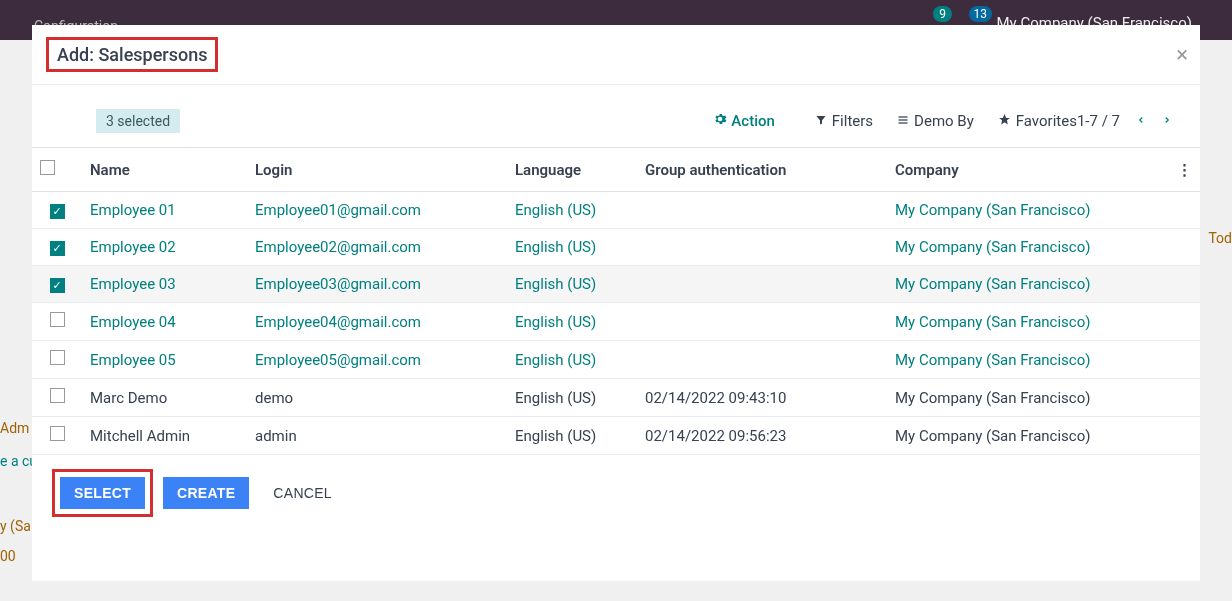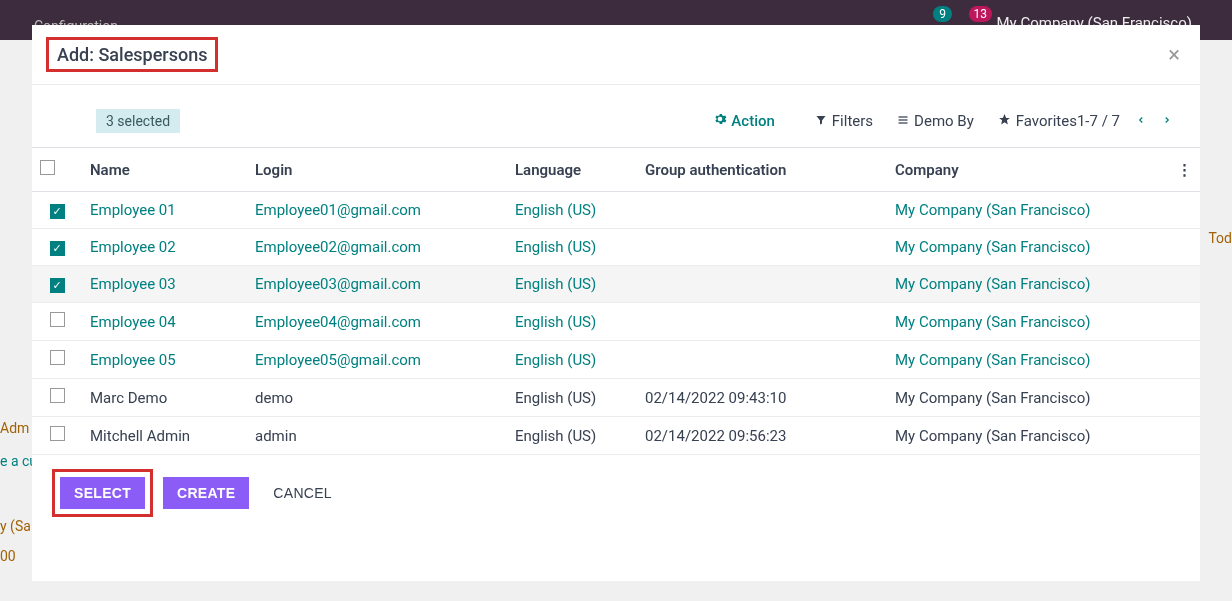--- a/index.html
+++ b/index.html
@@ -31,21 +31,21 @@
   right: 32px;
   bottom: 20px;
   background: #fff;
   display: flex;
   flex-direction: column;
 }
 .modal-header {
   display: flex;
   justify-content: space-between;
   align-items: center;
-  padding: 12px 20px 12px 14px;
+  padding: 12px 12px 12px 14px;
   border-bottom: 1px solid #e9ecef;
 }
 .modal-title {
   font-size: 18px;
   font-weight: 500;
   color: #374151;
   padding: 4px 8px;
 }
 .title-highlight {
   border: 3px solid #d32f2f;
@@ -183,39 +183,39 @@
   gap: 10px;
 }
 .btn {
   padding: 8px 14px;
   font-size: 14px;
   font-weight: 600;
   cursor: pointer;
   border: none;
   letter-spacing: 0.3px;
 }
-.btn-primary { background: #8b5cf6; color: #fff; }
+.btn-primary { background: #3b82f6; color: #fff; }
 .btn-secondary { background: transparent; color: #374151; font-weight: 500; }
 .select-highlight {
   border: 3px solid #d32f2f;
   padding: 5px;
   display: inline-flex;
   gap: 0;
 }
 .select-highlight .btn-primary { margin: 0; }
 .icon { display: inline-block; }
 </style>
 </head>
 <body>
 
 <div class="bg-topbar">
   <span class="bg-fragment" style="top:18px;left:34px;color:#bbb;">Configuration</span>
   <span class="bg-fragment" style="top:14px;right:40px;color:#eee;font-size:15px;">My Company (San Francisco)</span>
   <span class="bg-fragment" style="top:6px;right:280px;background:#008080;color:#fff;border-radius:9px;padding:1px 6px;font-size:12px;">9</span>
-  <span class="bg-fragment" style="top:6px;right:240px;background:#be185d;color:#fff;border-radius:9px;padding:1px 5px;font-size:12px;">13</span>
+  <span class="bg-fragment" style="top:6px;right:240px;background:#0369a1;color:#fff;border-radius:9px;padding:1px 5px;font-size:12px;">13</span>
 </div>
 <span class="bg-fragment" style="top:420px;left:0;">Adm</span>
 <span class="bg-fragment" style="top:453px;left:0;color:#008080;">e a cu</span>
 <span class="bg-fragment" style="top:518px;left:0;">y (Sa</span>
 <span class="bg-fragment" style="top:548px;left:0;">00</span>
 <span class="bg-fragment" style="top:230px;right:0;">Tod</span>
 
 <div class="modal">
   <div class="modal-header">
     <span class="modal-title title-highlight">Add: Salespersons</span>

